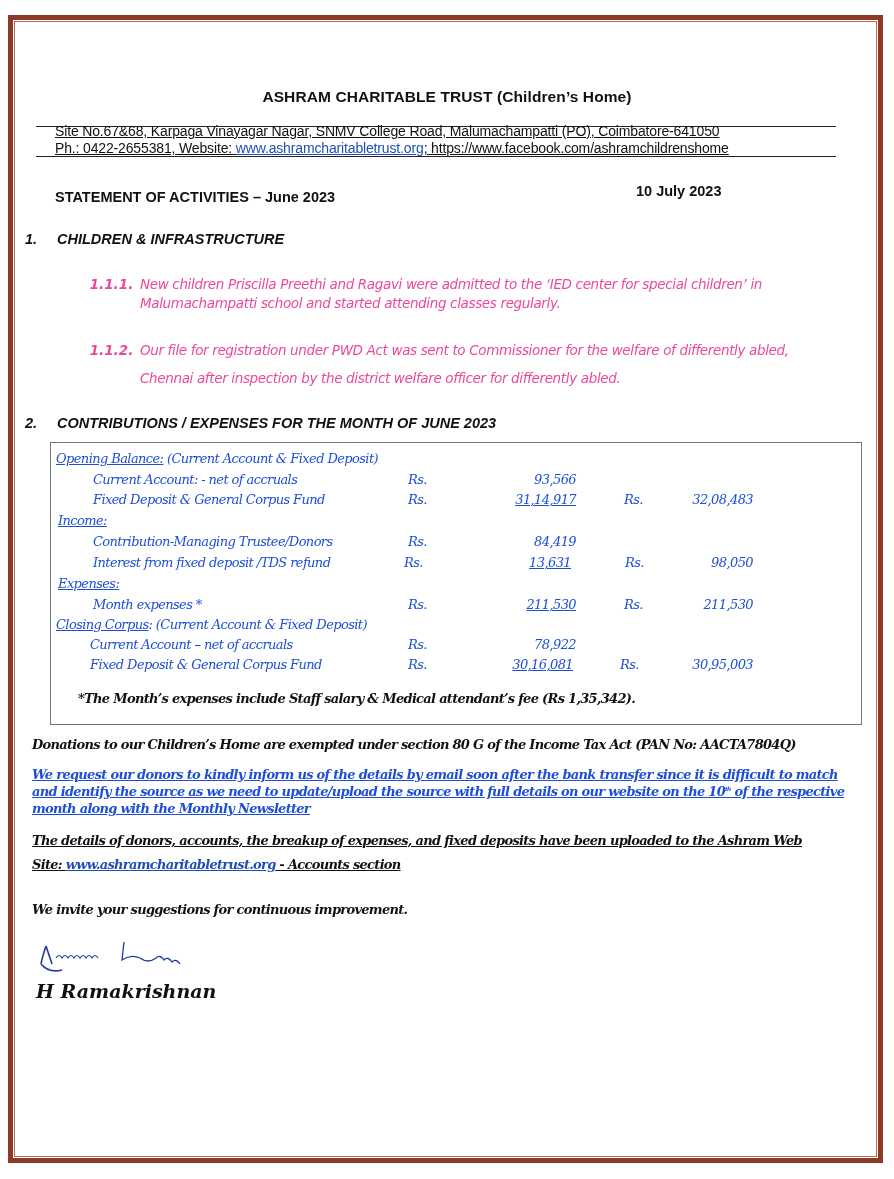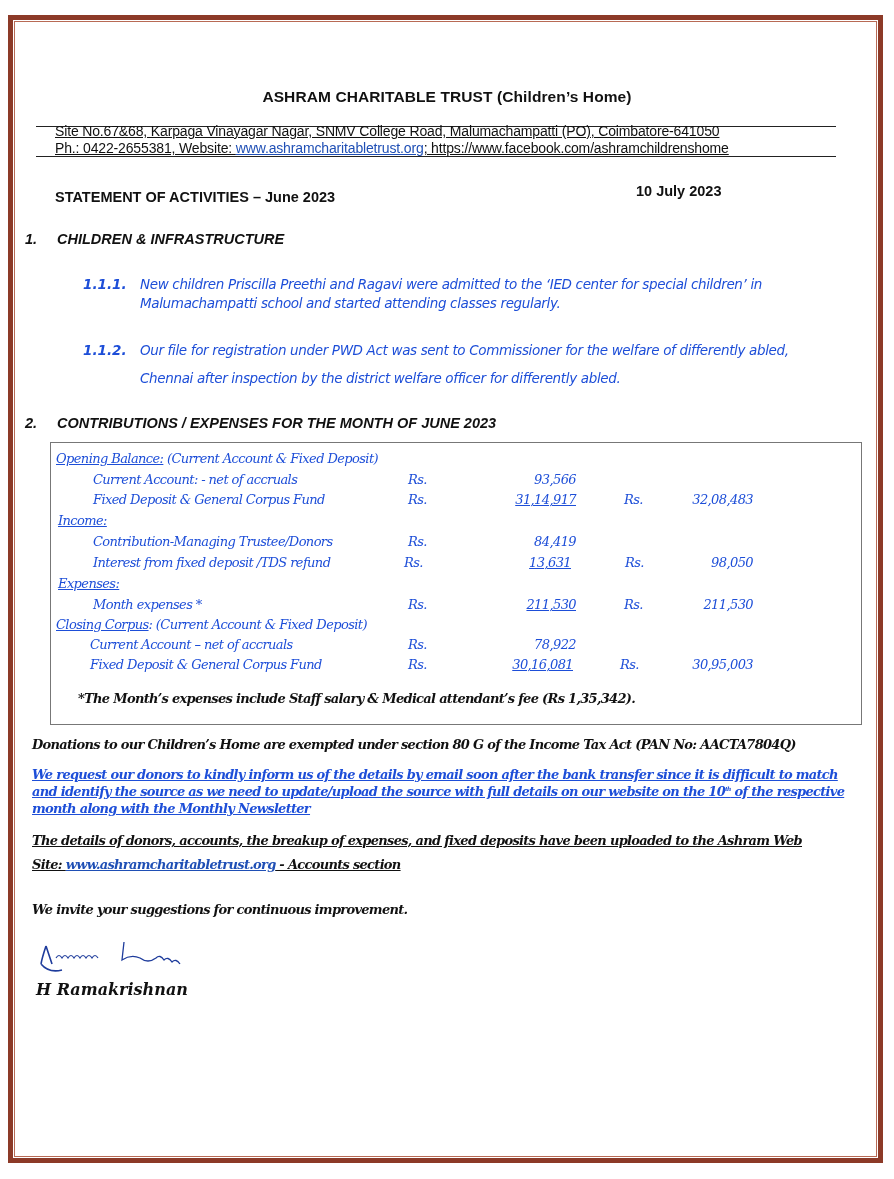--- a/index.html
+++ b/index.html
@@ -12,33 +12,33 @@
     .rule { position: absolute; height: 1px; background: #222; }
     .addr { left: 55px; font-size: 14px; text-decoration: underline; letter-spacing: -0.15px; color: #111; }
     .addr a, .link-blue { color: #1f4fb5; text-decoration: underline; }
 
     .stmt { left: 55px; top: 189px; font-weight: bold; font-size: 14.5px; }
     .date { left: 636px; top: 183px; font-weight: bold; font-size: 14.5px; }
 
     .sec { font-weight: bold; font-style: italic; font-size: 14.5px; }
     .sec .num { display: inline-block; width: 32px; }
 
-    .para { font-family: "DejaVu Sans", sans-serif; font-style: italic; font-size: 13.5px; letter-spacing: -0.35px; color: #1d4ed8; }
+    .para { font-family: "DejaVu Sans", sans-serif; font-style: italic; font-size: 13.5px; letter-spacing: -0.35px; color: #ec4899; text-align: center; }
     .para .n { font-weight: bold; display: inline-block; width: 57px; letter-spacing: 0; }
 
     .box { position: absolute; left: 50px; top: 442px; width: 812px; height: 283px; box-sizing: border-box; border: 1.5px solid #777; }
     .serif-it { font-family: "DejaVu Serif", serif; font-style: italic; font-size: 13px; letter-spacing: -0.6px; color: #1d4ed8; }
     .u { text-decoration: underline; }
     .r { text-align: right; }
 
     .foot { font-family: "DejaVu Serif", serif; font-style: italic; font-weight: bold; font-size: 13px; letter-spacing: -0.7px; color: #111; }
     .blue { color: #1d4ed8; text-decoration: underline; }
 
     .sig { position: absolute; left: 36px; top: 938px; width: 160px; height: 36px; }
-    .signame { left: 36px; top: 980px; font-family: "DejaVu Serif", serif; font-style: italic; font-weight: bold; font-size: 16px; }
+    .signame { left: 36px; top: 980px; font-family: "DejaVu Serif", serif; font-style: italic; font-weight: bold; font-size: 19px; }
   </style>
 </head>
 <body>
 
 <div class="frame-outer"></div>
 <div class="frame-inner"></div>
 
 <div class="abs title">ASHRAM CHARITABLE TRUST (Children’s Home)</div>
 <div class="rule" style="left:36px; top:126px; width:800px;"></div>
 <div class="abs addr" style="top:123px;">Site No.67&amp;68, Karpaga Vinayagar Nagar, SNMV College Road, Malumachampatti (PO), Coimbatore-641050</div>

